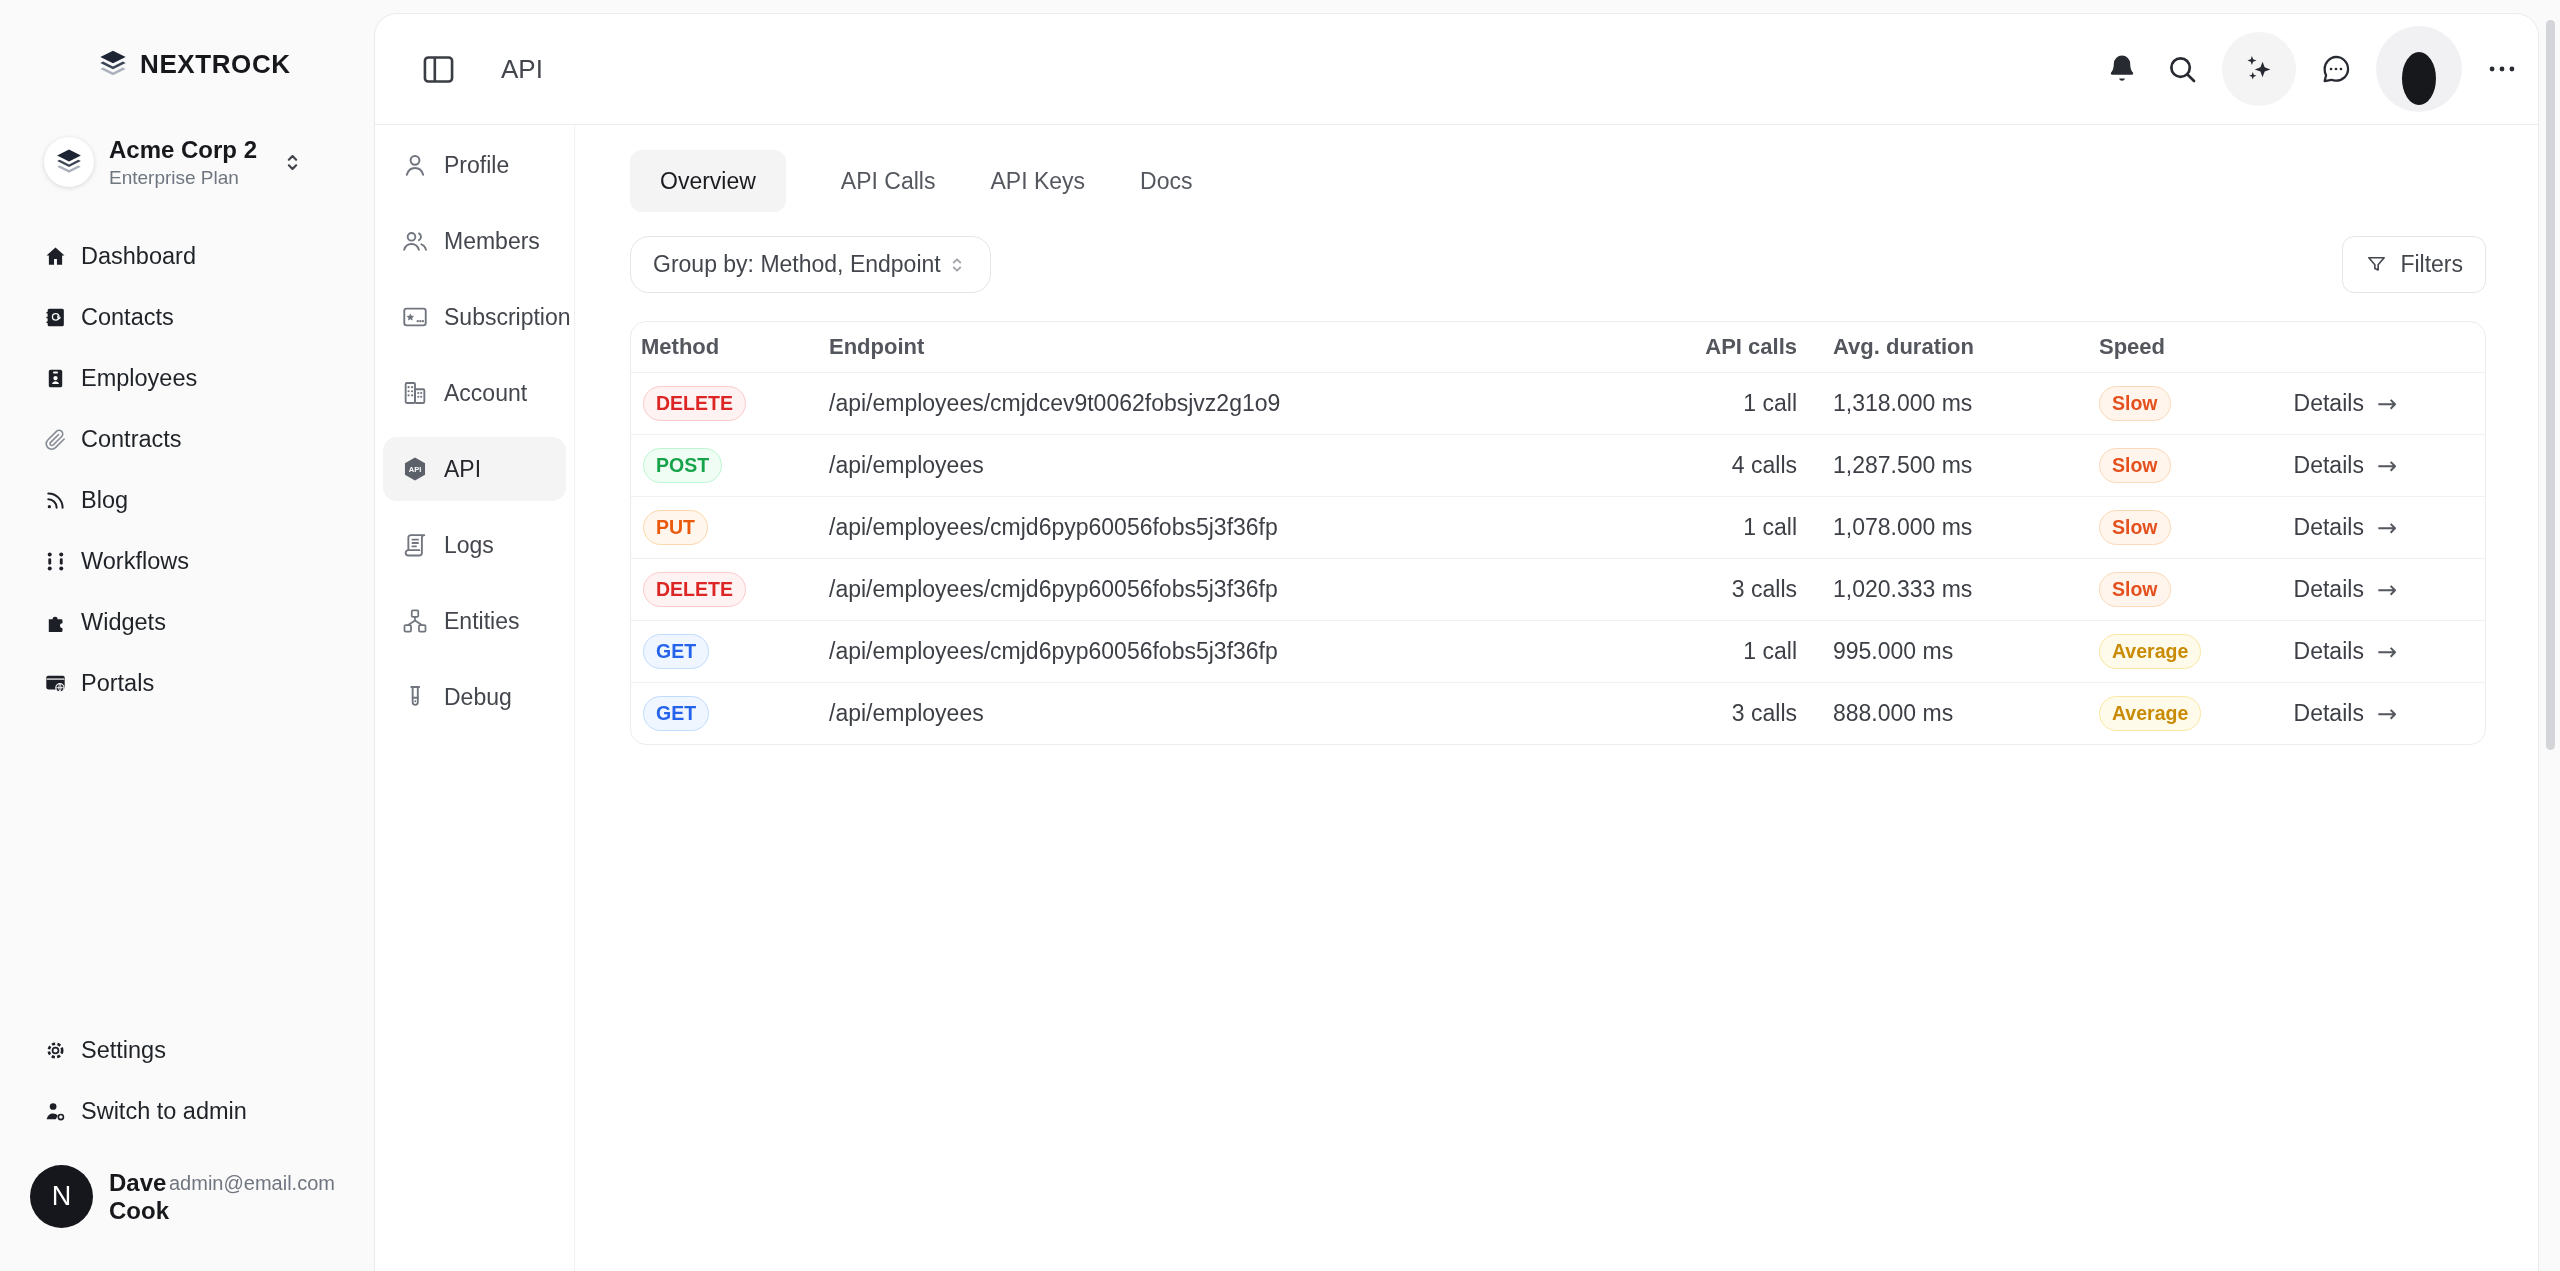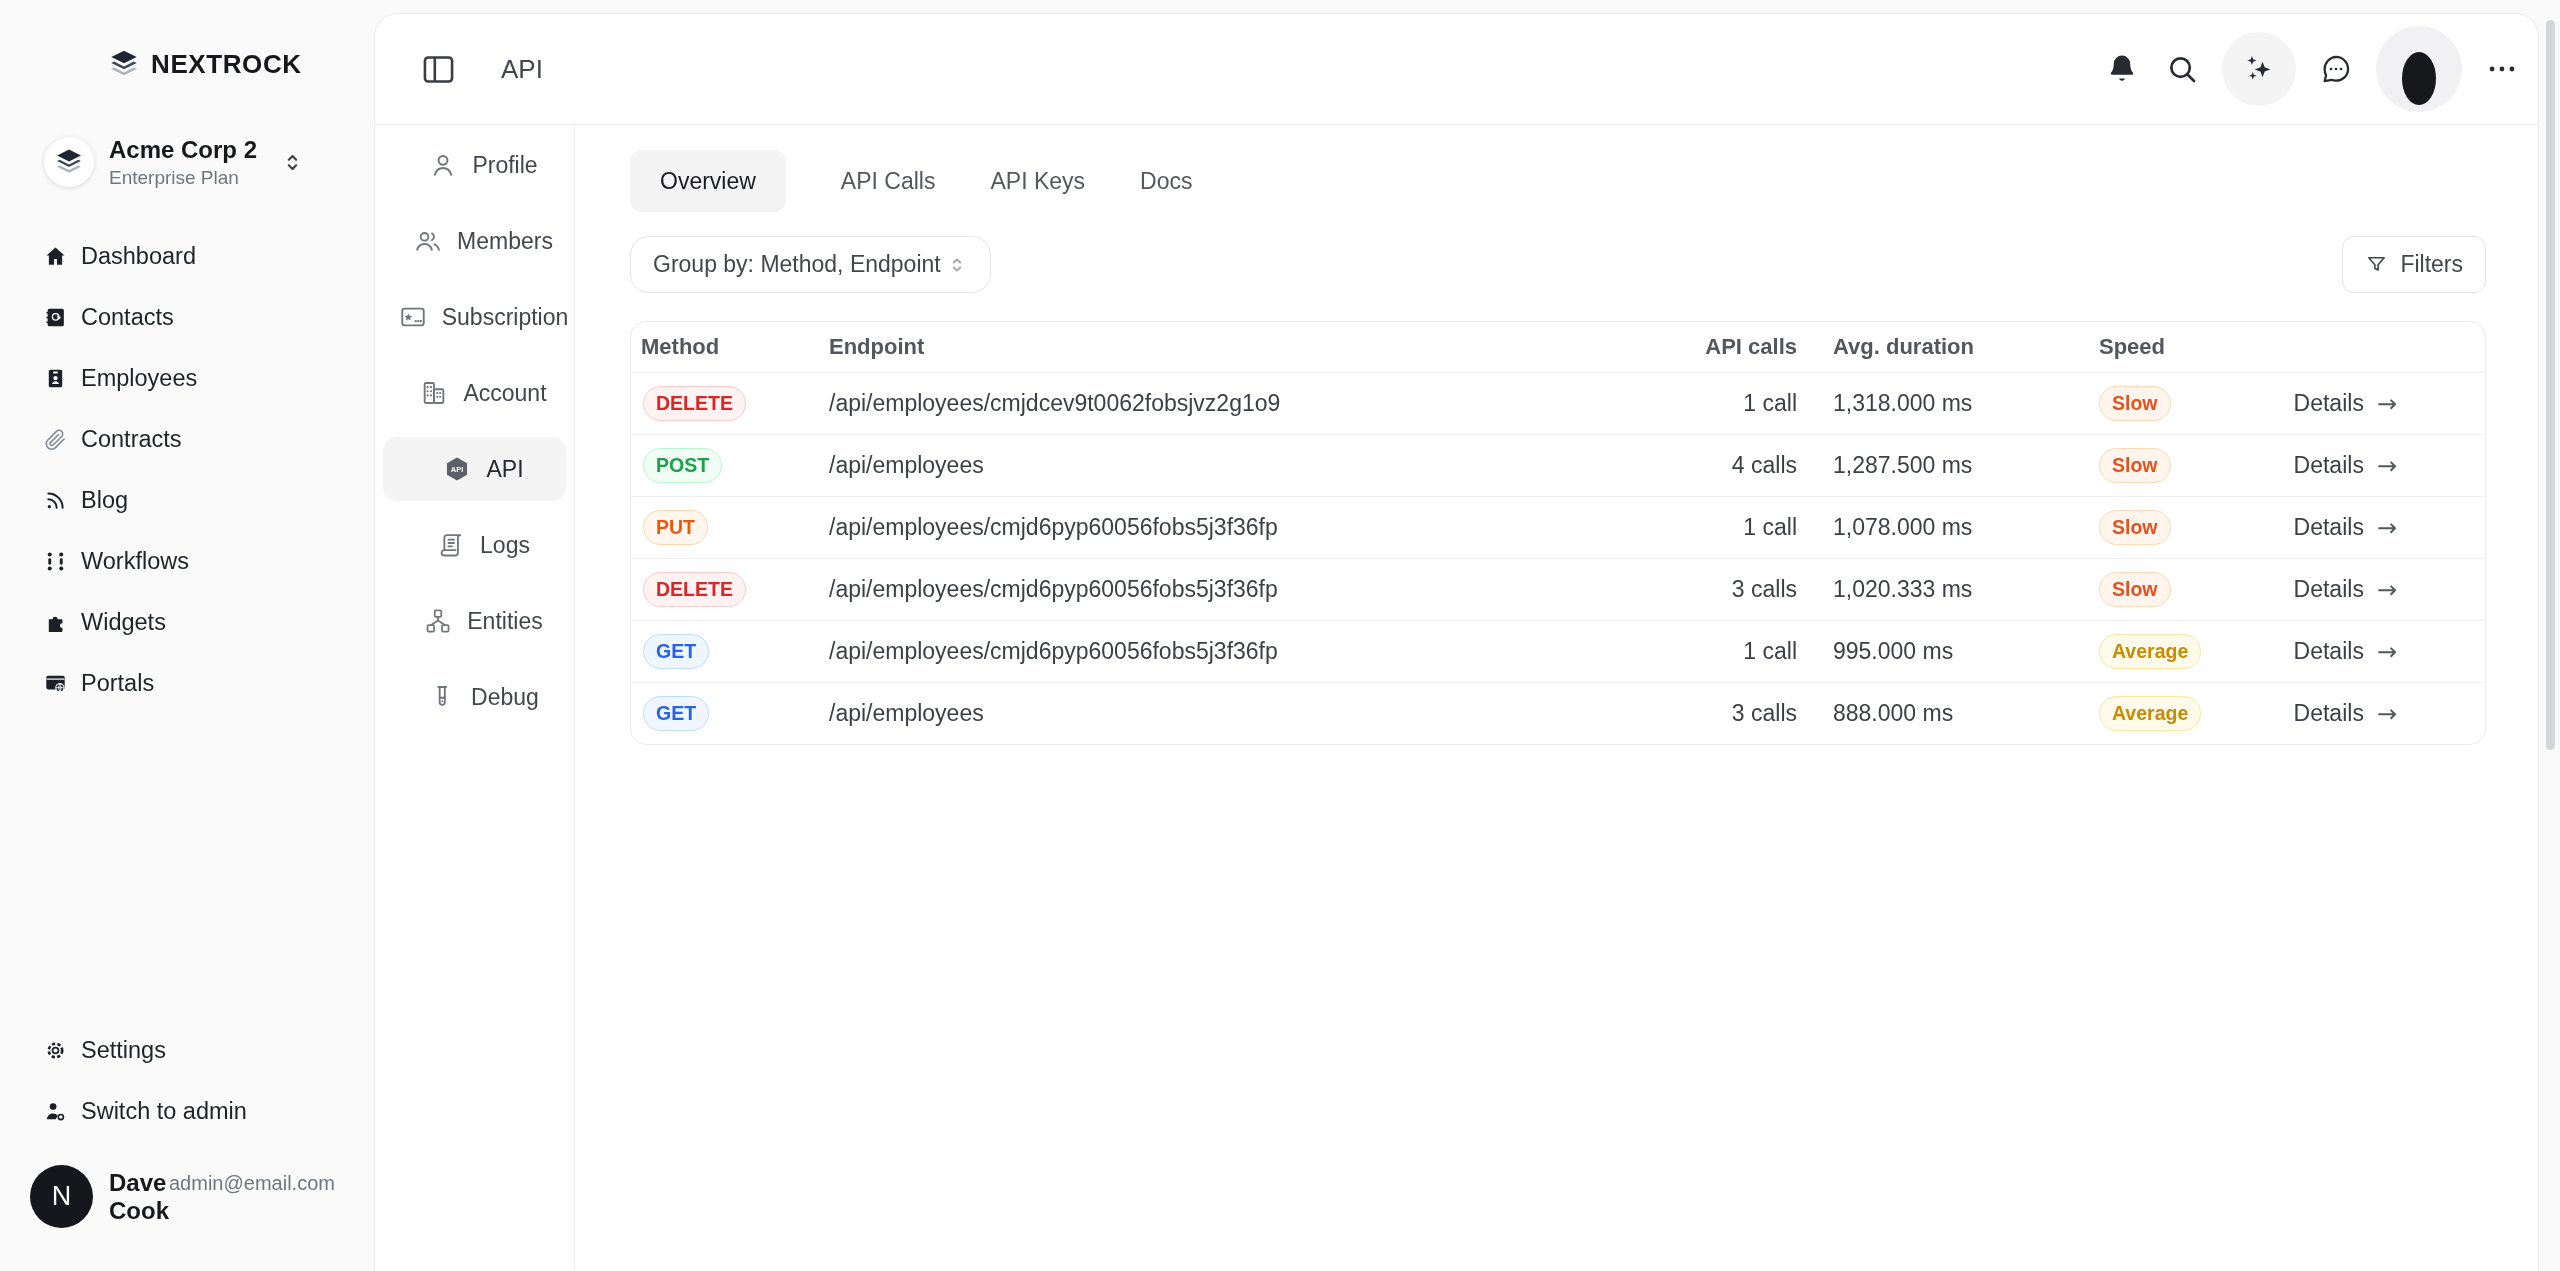--- a/index.html
+++ b/index.html
@@ -9,21 +9,21 @@
     font-family:"Liberation Sans","DejaVu Sans",sans-serif;
     color:#1f2328;
     overflow:hidden;
     position:relative;
   }
   .icon svg { width:100%; height:100%; display:block; }
   .icon { display:inline-flex; }
 
   
   .sidebar { position:absolute; left:0; top:0; width:375px; height:100%; background:#fafafa; }
-  .brand { position:absolute; left:108px; top:48px; display:flex; align-items:center; gap:11px; }
+  .brand { position:absolute; left:97px; top:48px; display:flex; align-items:center; gap:11px; }
   .brand .logo { width:32px; height:32px; }
   .brand-name { font-size:26px; font-weight:700; letter-spacing:.6px; color:#17181c; }
 
   .org { position:absolute; left:44px; top:136px; display:flex; align-items:center; gap:15px; cursor:pointer; }
   .org-avatar { width:50px; height:50px; border-radius:50%; background:#fff; box-shadow:0 1px 5px rgba(0,0,0,.14); display:flex; align-items:center; justify-content:center; }
   .org-avatar .icon { width:30px; height:30px; }
   .org-text { display:flex; flex-direction:column; }
   .org-name { font-size:24px; font-weight:600; color:#17181c; line-height:1.15; }
   .org-plan { font-size:19px; color:#6f7680; margin-top:3px; }
   .org-chevron { margin-left:8px; width:25px; height:25px; color:#3f424a; }
@@ -50,21 +50,21 @@
   .page-title { font-size:26px; font-weight:400; color:#43464d; margin-left:44px; }
   .header-actions { margin-left:auto; display:flex; align-items:center; gap:20px; }
   .action { width:40px; height:40px; display:flex; align-items:center; justify-content:center; color:#272a31; background:none; border:none; cursor:pointer; padding:0; }
   .action .icon { width:34px; height:34px; }
   .action.v-circle { width:74px; height:74px; background:#f4f4f5; border-radius:50%; }
   .action.v-avatar { width:86px; height:86px; background:#f1f1f3; border-radius:50%; }
   .avatar-dot { width:53px; height:53px; background:#17181c; border-radius:50%; display:block; }
 
   .panel-body { flex:1; display:flex; min-height:0; }
   .subnav { width:200px; flex:none; border-right:1px solid #f1f1f2; padding:8px 8px 0 8px; }
-  .subnav-item { display:flex; align-items:center; gap:15px; height:64px; padding-left:18px; margin-bottom:12px; border-radius:14px; font-size:23px; color:#43464d; cursor:pointer;justify-content:center; }
+  .subnav-item { display:flex; align-items:center; gap:15px; height:64px; padding-left:18px; margin-bottom:12px; border-radius:14px; font-size:23px; color:#43464d; cursor:pointer; }
   .subnav-item.active { background:#f4f4f5; color:#26282e; }
   .subnav-item .icon { width:28px; height:28px; color:#70757e; flex:none; }
 
   .content { flex:1; min-width:0; padding:25px 52px 0 55px; }
   .tabs { display:flex; align-items:center; gap:55px; }
   .tab { font-size:23px; color:#54575e; background:none; border:none; cursor:pointer; height:62px; padding:0; font-family:inherit; }
   .tab.active { background:#f4f4f5; border-radius:12px; padding:0 30px; color:#1b1c20; font-weight:500; }
 
   .controls { margin-top:24px; display:flex; align-items:center; justify-content:space-between; }
   .select-btn, .filters-btn { display:flex; align-items:center; height:57px; border:1px solid #e5e5e8; border-radius:12px; background:#fff; font-size:23px; color:#43464d; cursor:pointer; font-family:inherit; }

